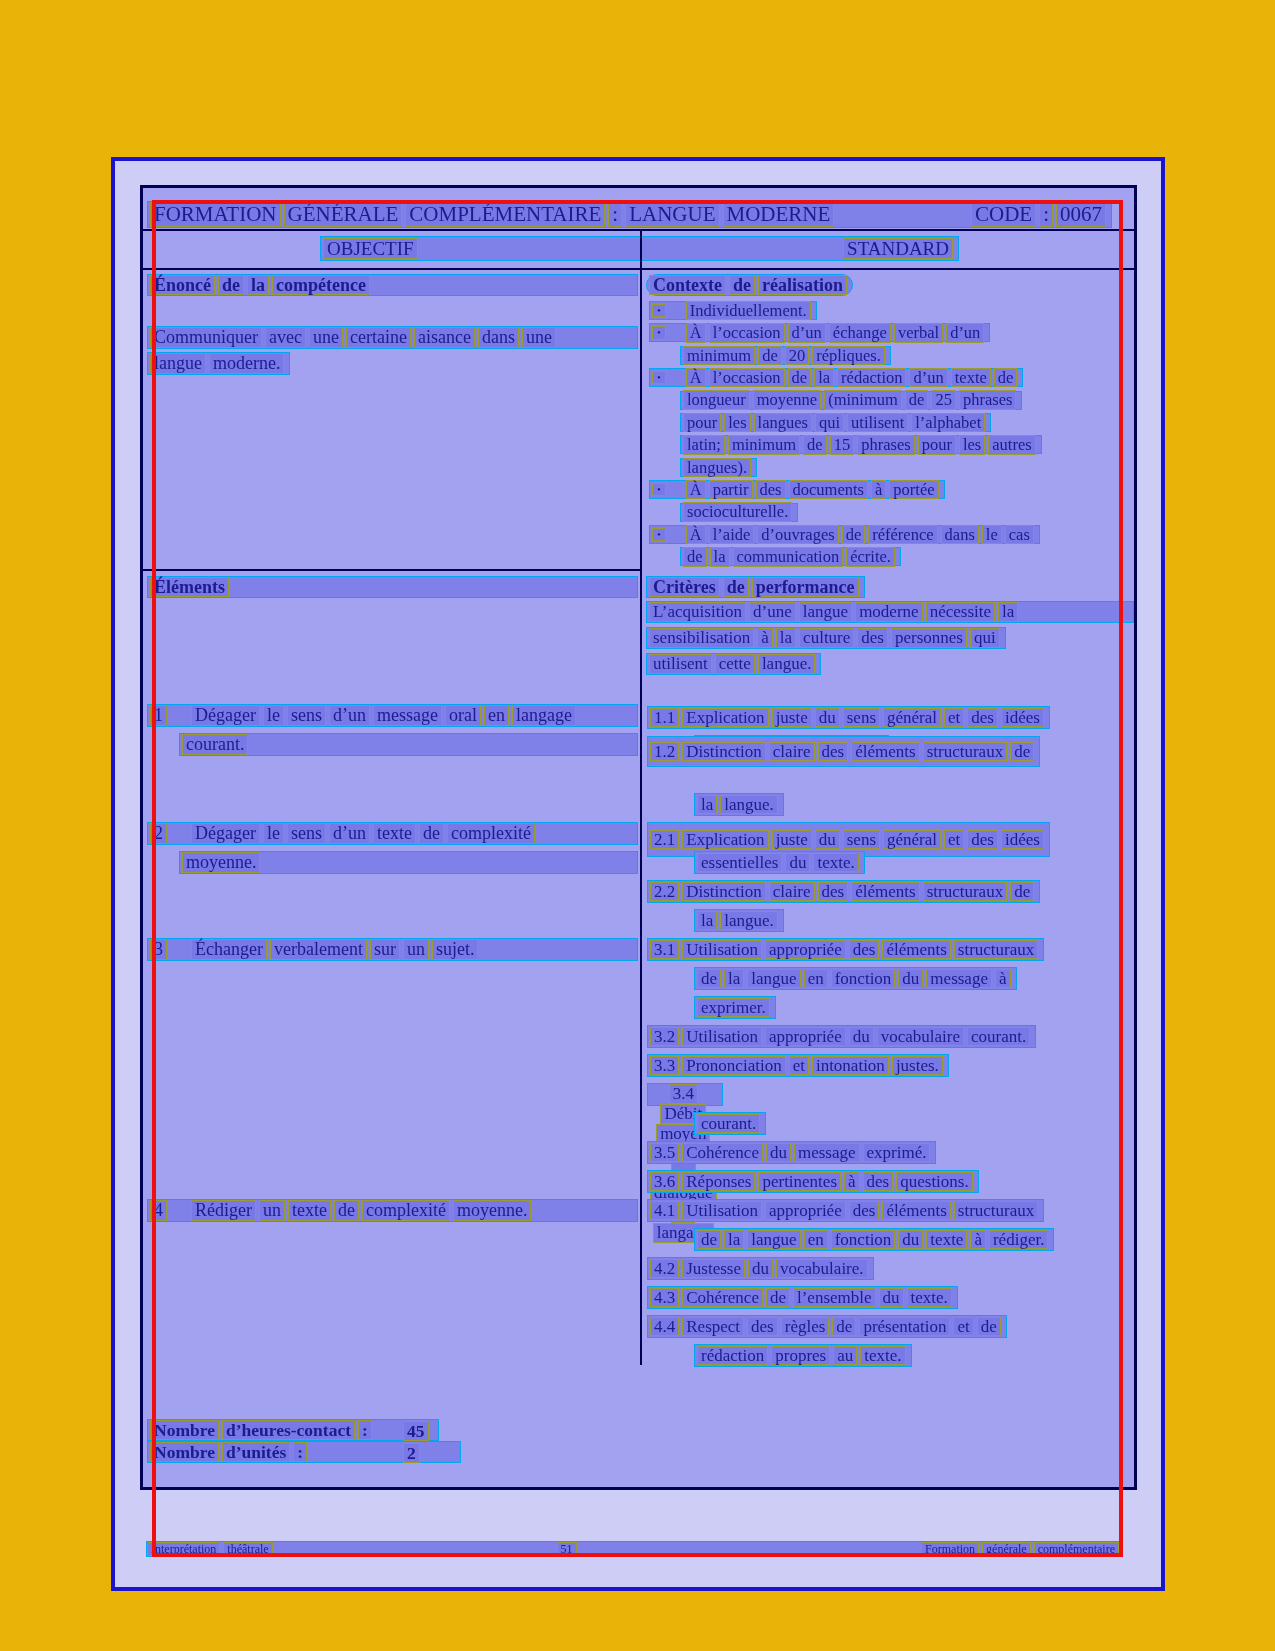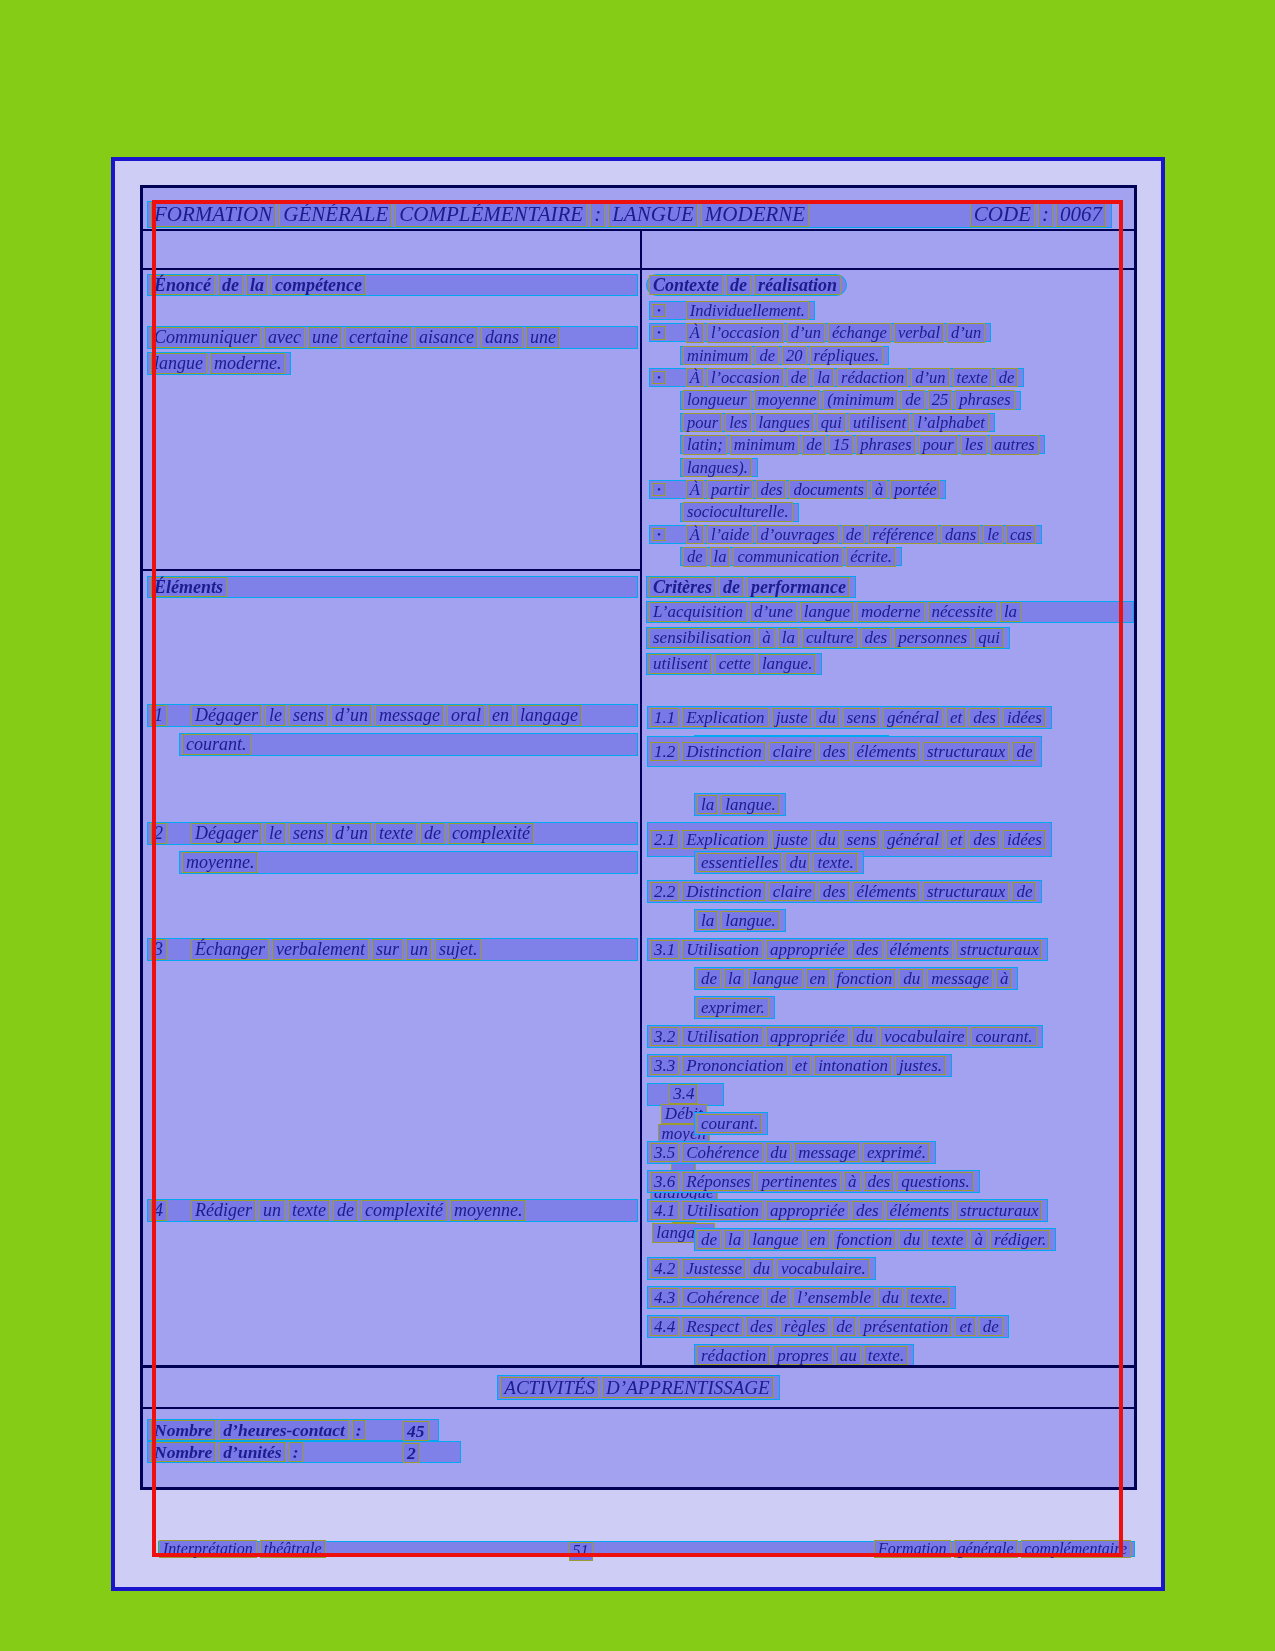--- a/index.html
+++ b/index.html
@@ -1,17 +1,17 @@
 <!DOCTYPE html>
 <html><head>
 <meta charset="utf-8">
 <style>
   html,body{margin:0;padding:0;background:#ffffff;}
-  .screen{position:relative;width:1275px;height:1651px;background:#84cc16;overflow:hidden;
-          font-family:"Liberation Serif","DejaVu Serif",serif;color:#1c1c8f;font-style:italic;}
+  .screen{position:relative;width:1275px;height:1651px;background:#eab308;overflow:hidden;
+          font-family:"Liberation Serif","DejaVu Serif",serif;color:#1c1c8f;}
   .frame{position:absolute;left:111px;top:157px;width:1054px;height:1434px;box-sizing:border-box;
          border:4px solid #1a15cc;background:#cdcdf6;}
   .doc-table{position:absolute;left:25px;top:24px;width:997px;height:1305px;box-sizing:border-box;
          border:3px solid #000055;background:#a2a2f0;}
   .hline{position:absolute;left:0;height:2px;background:#000055;z-index:6;}
   .vline{position:absolute;width:2px;background:#000055;z-index:6;}
   .col{position:absolute;top:80px;height:1100px;}
   .col-left{left:0;width:497px;}
   .col-right{left:497px;width:496px;}
   .strip{position:absolute;box-sizing:border-box;background:#8080e9;border:1px solid #00a8f2;
@@ -24,21 +24,21 @@
   .spacer{flex:1 1 auto;}
   .f-title{font-size:21px;}
   .f-colhead{font-size:19px;}
   .f-sect{font-size:18px;}
   .f-body{font-size:18px;}
   .f-blt{font-size:16.5px;}
   .f-intro{font-size:17px;}
   .f-crit{font-size:17px;}
   .f-act{font-size:19px;}
   .f-nom{font-size:17.5px;}
-  .f-foot{font-size:16px;margin-left:12px;}
+  .f-foot{font-size:12px;}
   .num-box{margin-right:24px;}
   .crit-num{}
   .blt-mark{font-size:11px;padding:0 4px;margin-right:20px;}
   .act-band{position:absolute;left:0;top:1177px;width:100%;height:44px;box-sizing:border-box;
             border-top:3px solid #000055;border-bottom:2px solid #000055;
             display:flex;align-items:center;justify-content:center;z-index:4;}
   .bottom-band{position:absolute;left:0;top:1221px;width:100%;height:81px;}
   .val-abs{position:absolute;left:255px;top:1px;}
   .red-rect{position:absolute;left:37px;top:39px;width:971px;height:1357px;box-sizing:border-box;
             border:4px solid #ee0f0f;z-index:50;pointer-events:none;}
@@ -55,20 +55,24 @@
 
     <div class="doc-table">
 
       <div class="strip f-title" style="left:4px;top:13px;width:965px;height:27px;">
         <span class="wordify"><span class="w">FORMATION</span><span class="w">GÉNÉRALE</span><span class="w">COMPLÉMENTAIRE</span><span class="w">:</span><span class="w">LANGUE</span><span class="w">MODERNE</span></span>
         <span class="spacer"></span>
         <span class="wordify"><span class="w">CODE</span><span class="w">:</span><span class="w">0067</span></span>
       </div>
       <div class="hline" style="top:41px;width:100%;"></div>
 
+      <div class="strip f-colhead" style="left:177px;top:48px;width:639px;height:25px;justify-content:space-between;">
+        <span class="wordify"><span class="w">OBJECTIF</span></span>
+        <span class="wordify"><span class="w">STANDARD</span></span>
+      </div>
       <div class="hline" style="top:80px;width:100%;"></div>
 
       <div class="vline" style="left:497px;top:41px;height:1136px;"></div>
 
       <div class="hline" style="top:381px;width:497px;"></div>
 
       <div class="col col-left" id="col-objectif">
           <div class="strip f-sect bold" style="left: 4px; top: 6px; height: 22px; width: 491px;">
             <span class="w">Énoncé</span>
             <span class="w">de</span>
@@ -424,25 +428,20 @@
             <span class="w">de</span>
           </div>
           <div class="strip f-crit" style="left: 54px; top: 1076px; height: 23px;">
             <span class="w">rédaction</span>
             <span class="w">propres</span>
             <span class="w">au</span>
             <span class="w">texte.</span>
           </div>
         </div>
 
-      <div class="act-band">
-        <div class="strip center-rel f-act" style="height:25px;">
-          <span class="wordify"><span class="w">ACTIVITÉS</span><span class="w">D’APPRENTISSAGE</span></span>
-        </div>
-      </div>
 
       <div class="bottom-band">
         <div class="strip bold f-nom" style="left:4px;top:10px;width:292px;height:22px;">
           <span class="wordify"><span class="w">Nombre</span><span class="w">d’heures-contact</span><span class="w">:</span></span>
           <span class="val-abs"><span class="wordify" style="font-weight:normal"><span class="w">45</span></span></span>
         </div>
         <div class="strip bold f-nom" style="left:4px;top:32px;width:314px;height:22px;">
           <span class="wordify"><span class="w">Nombre</span><span class="w">d’unités</span><span class="w">:</span></span>
           <span class="val-abs"><span class="wordify" style="font-weight:normal"><span class="w">2</span></span></span>
         </div>

